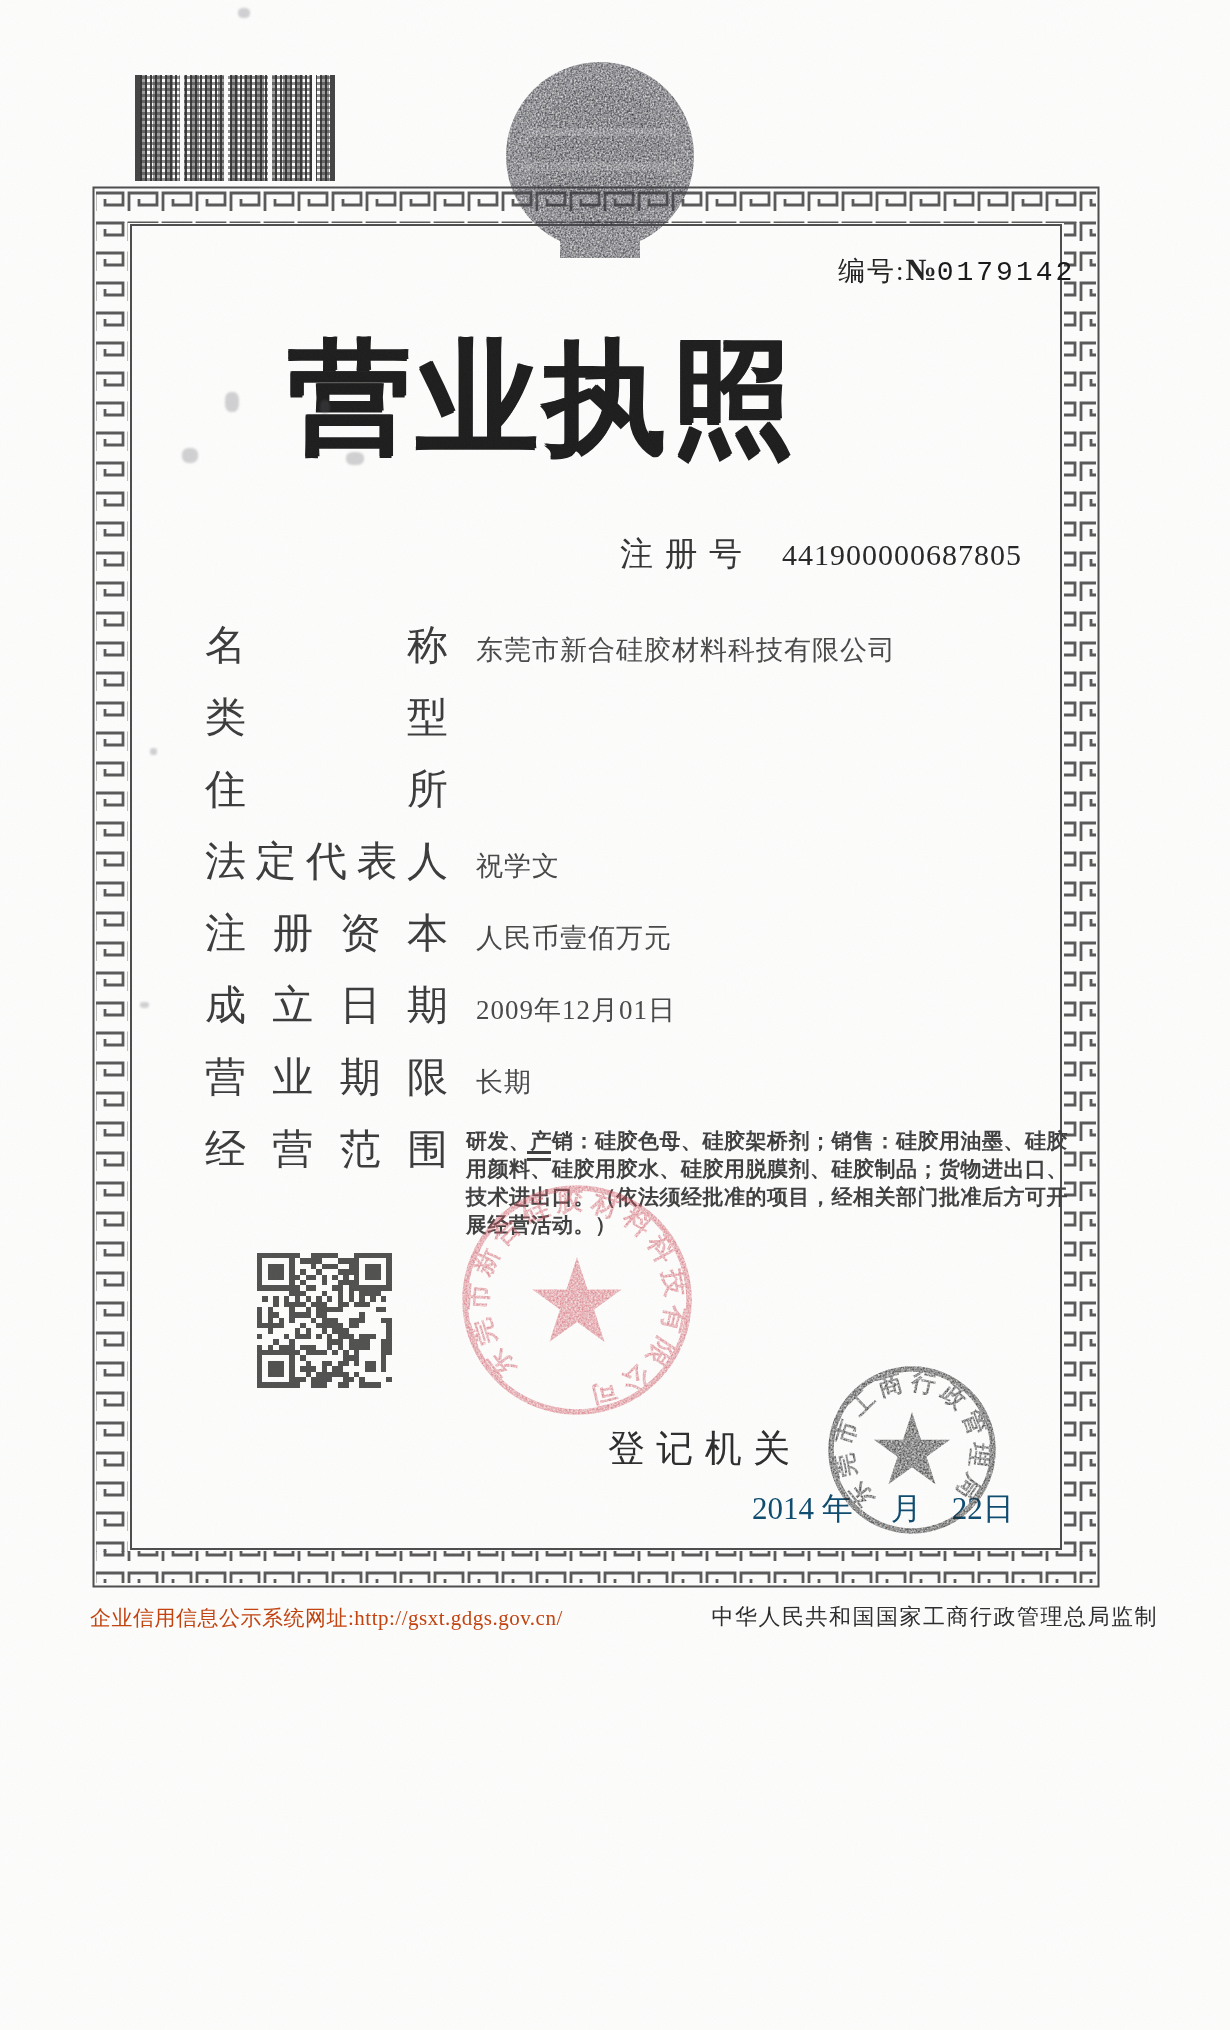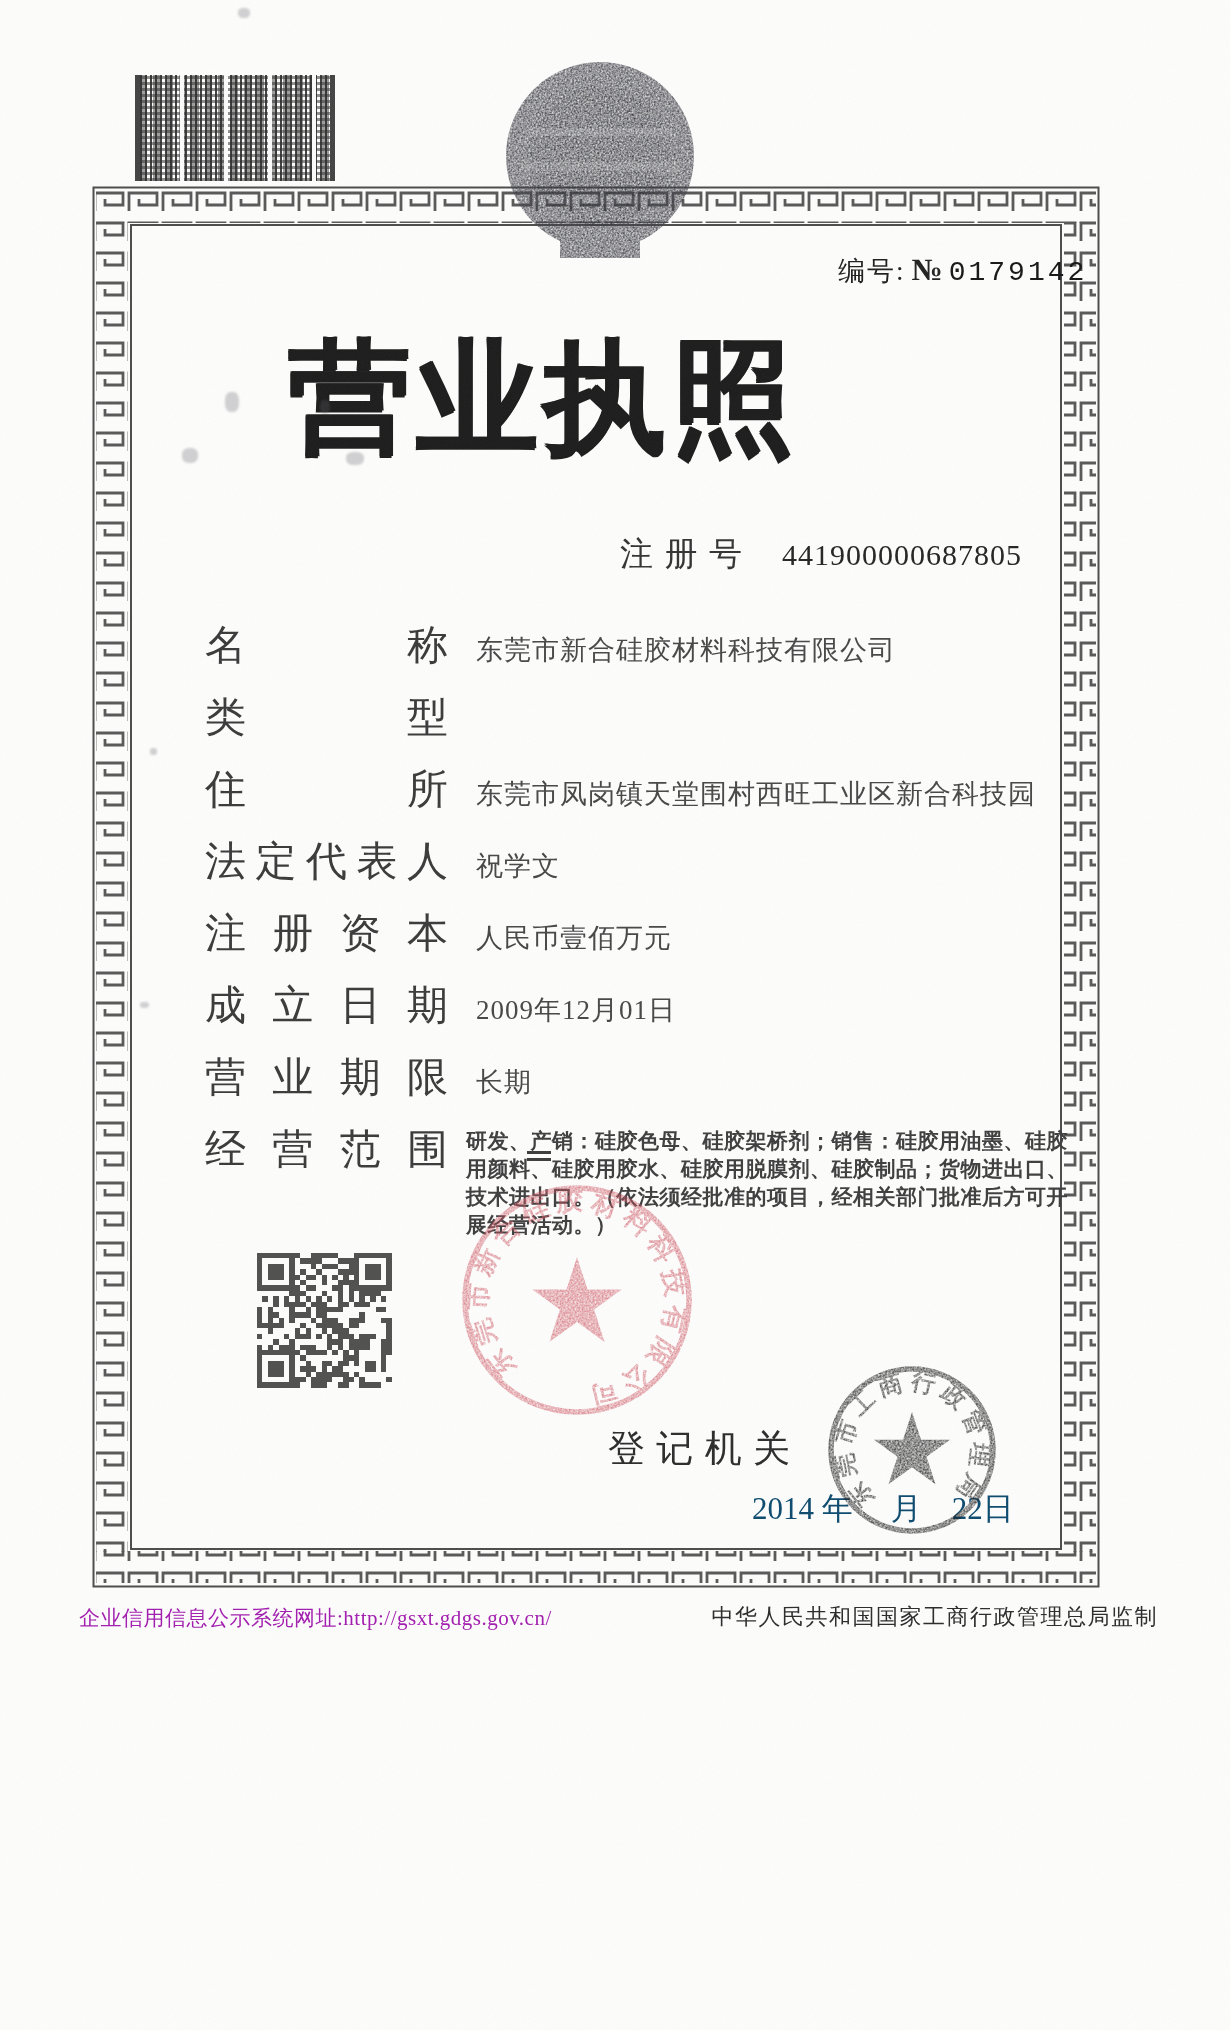--- a/index.html
+++ b/index.html
@@ -16,21 +16,21 @@
       repeating-linear-gradient(90deg, rgba(35,35,35,.5) 0 7px, rgba(255,255,255,0) 7px 13px);
     border-left:5px solid #2a2a2a;border-right:5px solid #2a2a2a;}
 
   
   .frame{left:92px;top:186px;}
 
   
   .emblem{left:498px;top:58px;}
 
   
-  .serial{left:838px;top:252px;display:flex;align-items:baseline;gap:6px;white-space:nowrap;}
+  .serial{left:838px;top:252px;display:flex;align-items:baseline;gap:0;white-space:nowrap;}
   .serial .lab{font-size:27px;color:#1e1e1e;letter-spacing:2px;}
   .serial .sym{font-size:31px;font-weight:bold;}
   .serial .num{font-family:"Liberation Mono","DejaVu Sans Mono",monospace;font-size:28px;letter-spacing:3px;color:#161616;}
 
   
   .title{left:288px;top:318px;width:505px;height:160px;font-size:122px;line-height:160px;
          font-weight:900;color:#1c1c1c;text-shadow:1.5px 0 0 #1c1c1c,0 1.5px 0 #1c1c1c;}
   .chars{display:flex;justify-content:space-between;}
 
   
@@ -56,21 +56,21 @@
   .redseal{left:455px;top:1178px;}
   .blackseal{left:820px;top:1360px;}
 
   
   .registrar{left:608px;top:1424px;width:182px;font-size:37px;color:#2c2c2c;}
   .dateline{left:752px;top:1488px;font-size:31px;color:#0c4a6e;white-space:nowrap;}
   .dateline .gap1{display:inline-block;width:38px;}
   .dateline .gap2{display:inline-block;width:30px;}
 
   
-  .footer-left{left:79px;top:1604px;font-size:21px;color:#a21caf;letter-spacing:.5px;}
+  .footer-left{left:90px;top:1604px;font-size:21px;color:#c2410c;letter-spacing:.5px;}
   .footer-right{left:700px;top:1602px;width:458px;text-align:right;font-size:22px;color:#2b2b2b;letter-spacing:1.5px;}
 
   
   .smudge{position:absolute;background:rgba(95,95,100,.28);border-radius:40%;filter:blur(1px);}
   .strike-mark{left:527px;top:1150px;width:24px;height:11px;
     background:repeating-linear-gradient(0deg,#3c3c3c 0 3px,transparent 3px 7px);}
 
   .noise{left:0;top:0;pointer-events:none;opacity:.05;}
 </style>
 </head>
@@ -146,21 +146,20 @@
     <div class="flabel chars">
         <span>类</span>
         <span>型</span>
       </div>
   </div>
   <div class="row">
     <div class="flabel chars">
         <span>住</span>
         <span>所</span>
       </div>
-    <div class="fvalue">东莞市凤岗镇天堂围村西旺工业区新合科技园</div>
   </div>
   <div class="row">
     <div class="flabel chars">
         <span>法</span>
         <span>定</span>
         <span>代</span>
         <span>表</span>
         <span>人</span>
       </div>
     <div class="fvalue">祝学文</div>

